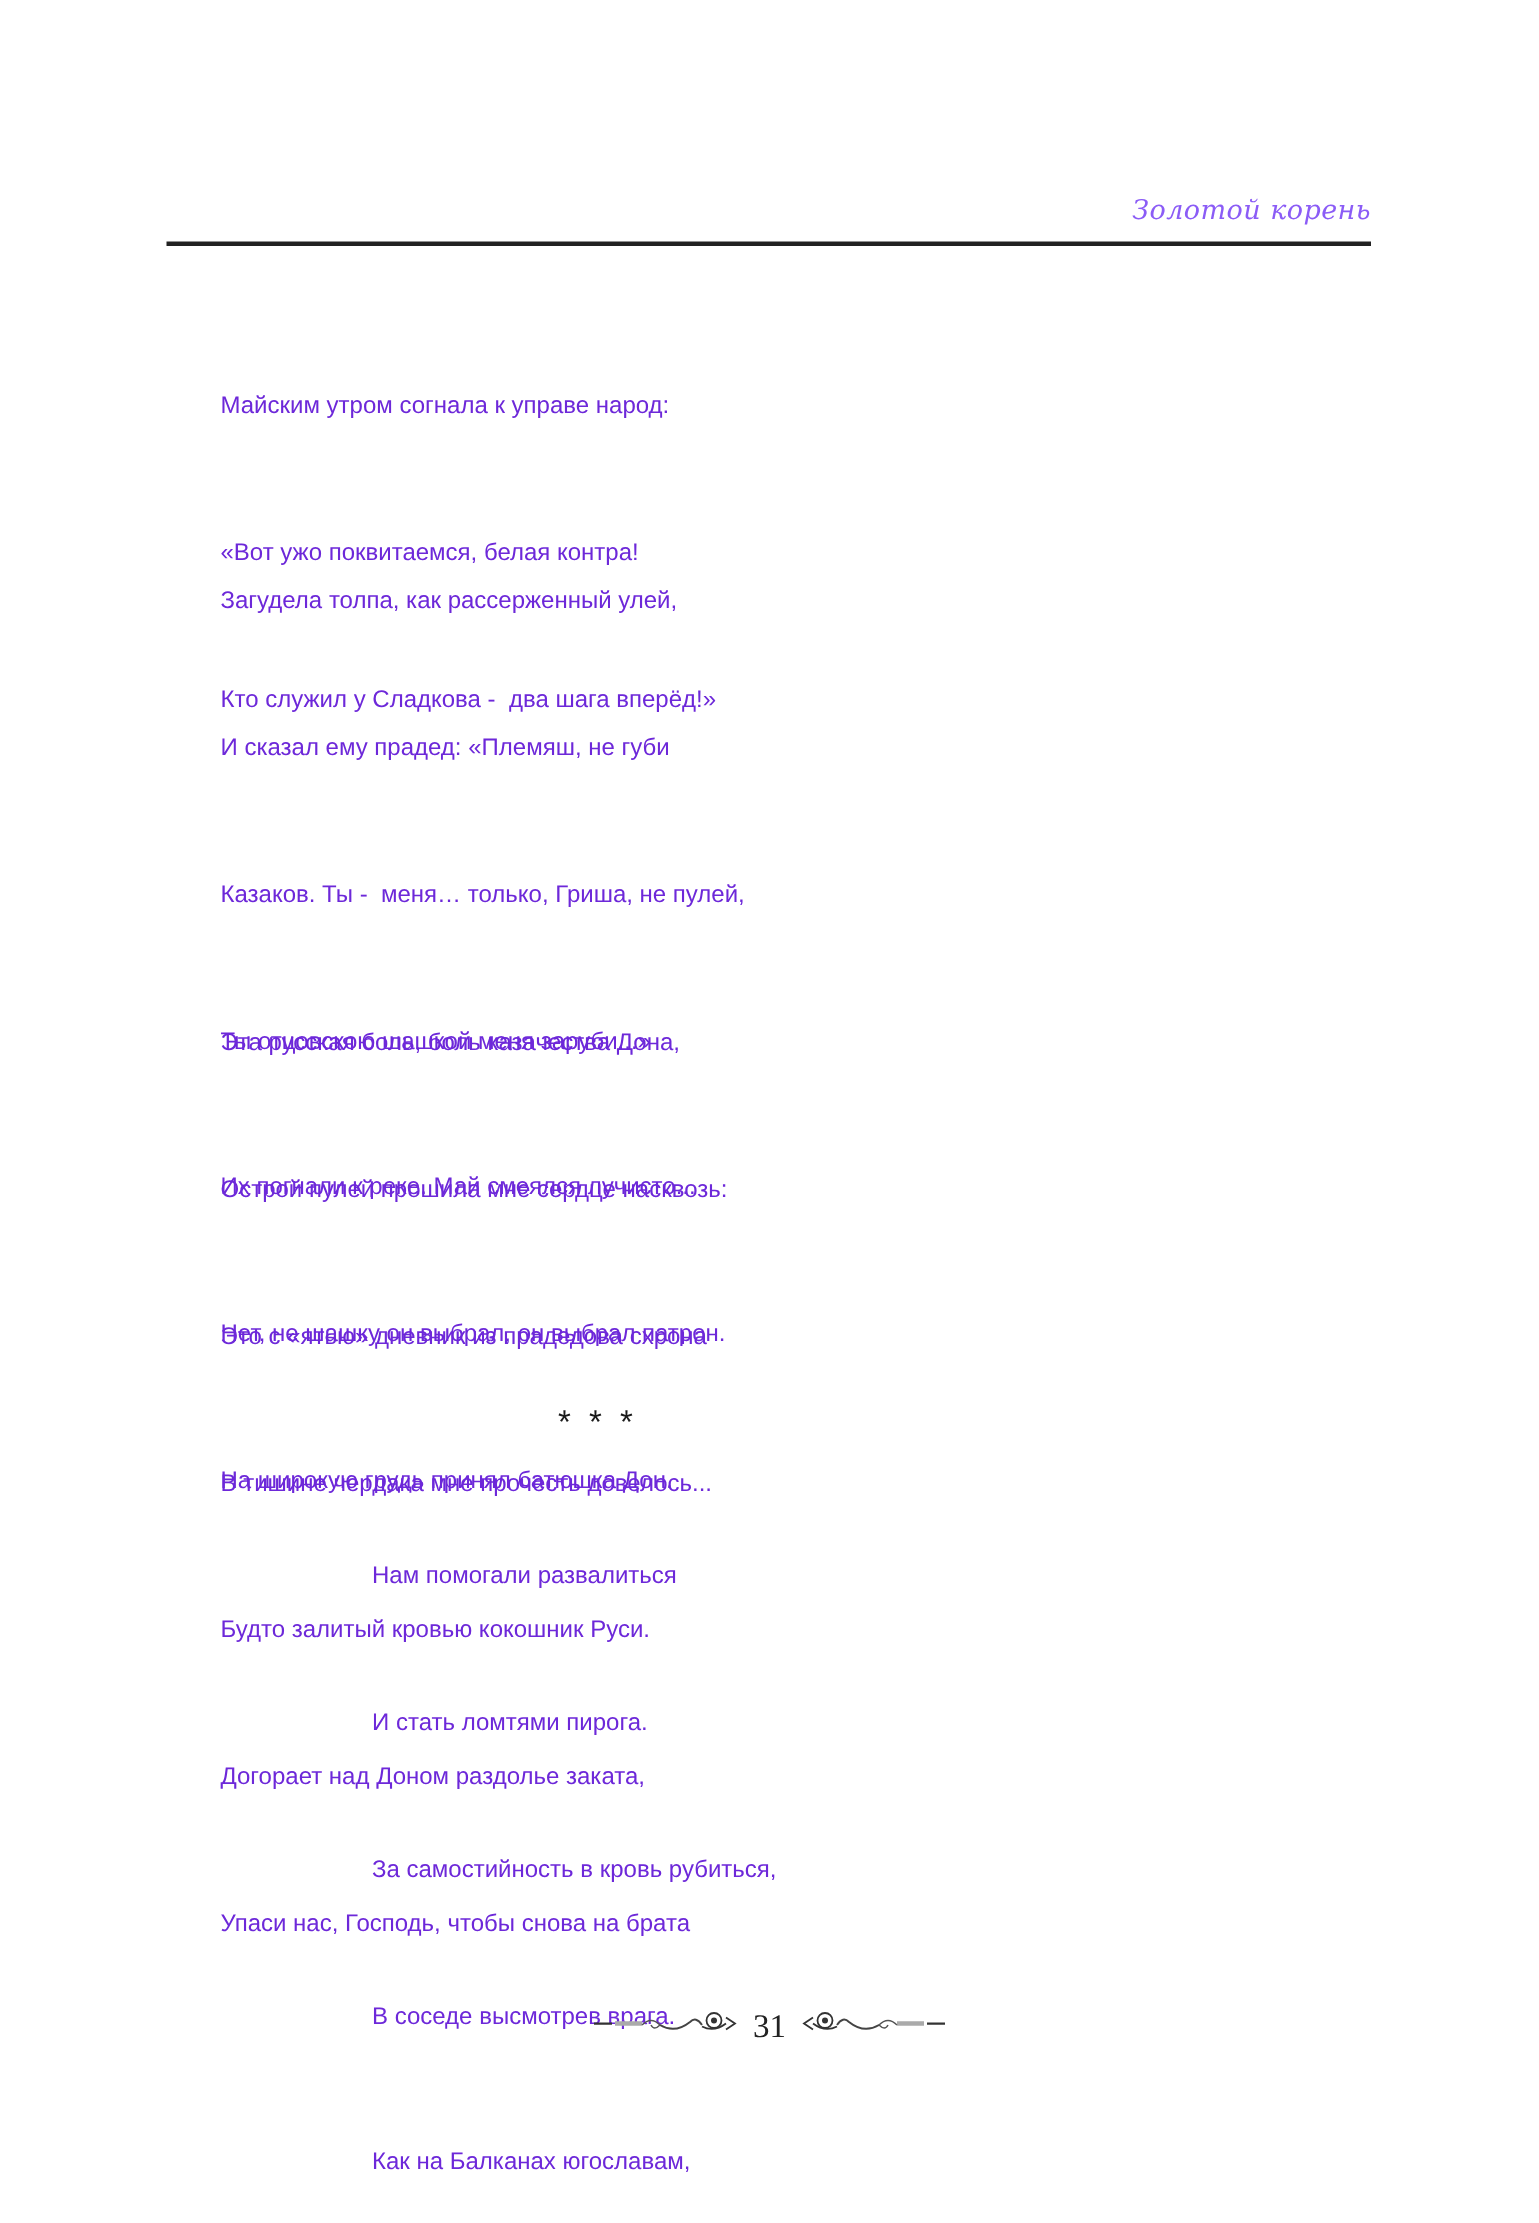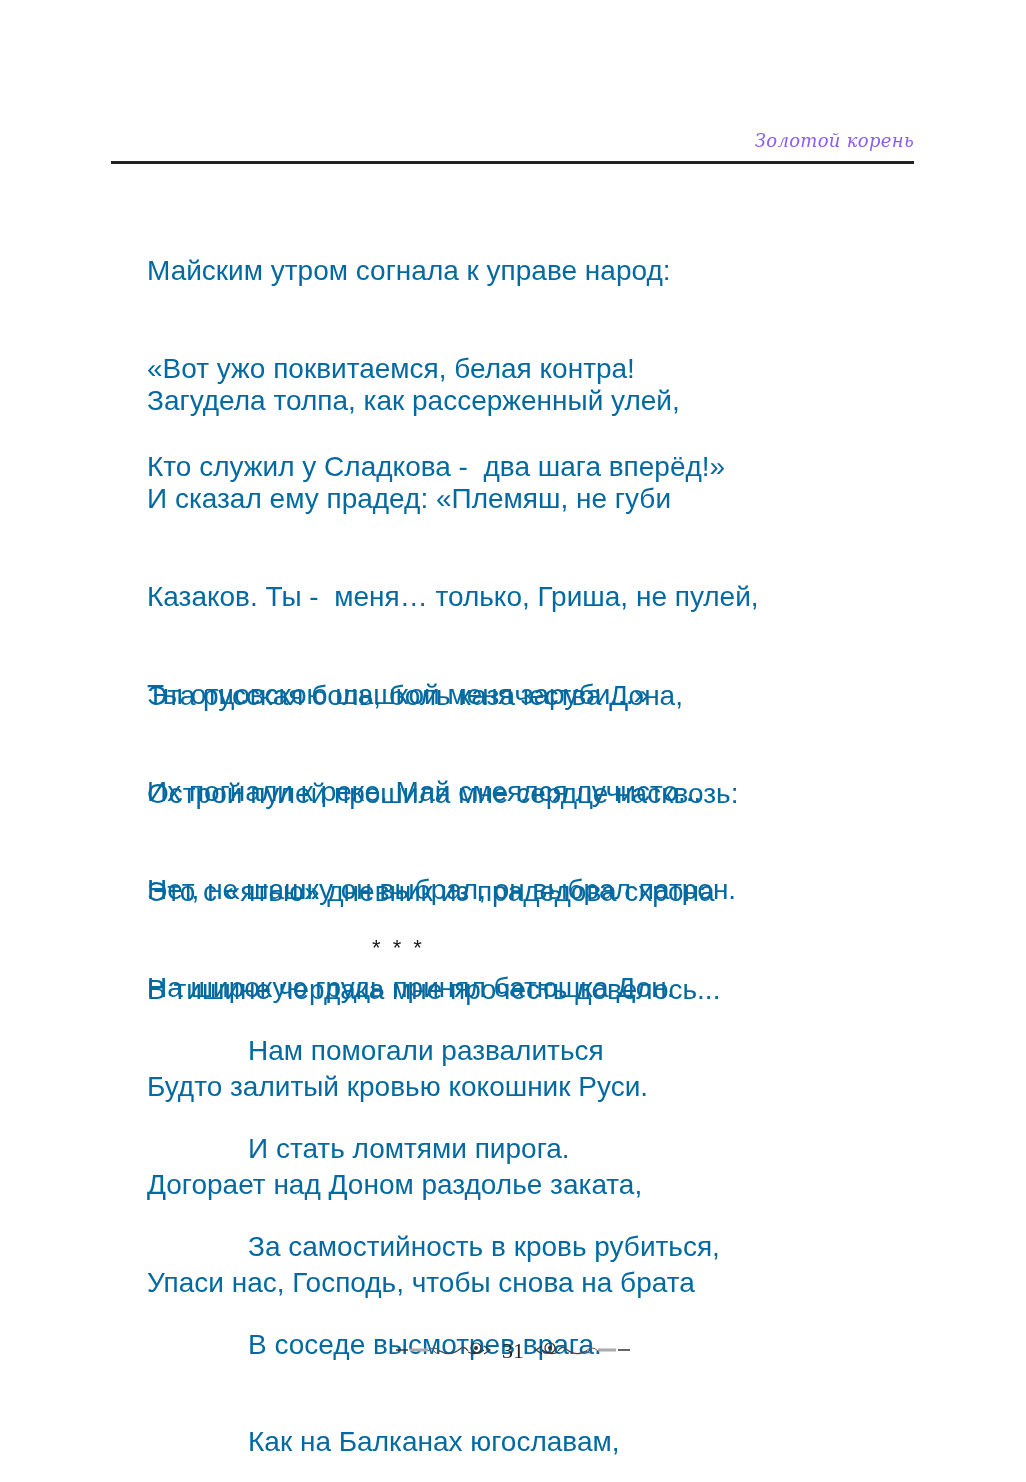--- a/index.html
+++ b/index.html
@@ -8,21 +8,21 @@
     position: absolute; right: 112px; top: 130px;
     font-family: "DejaVu Serif", "Liberation Serif", serif;
     font-style: italic; font-size: 18px; letter-spacing: 0.3px; color: #8b5cf6;
   }
   .head-rule {
     position: absolute; left: 111px; top: 161px; width: 803px; height: 3px; background: #222;
   }
   .stanza {
     position: absolute;
     font-family: "Liberation Sans", "DejaVu Sans", sans-serif;
-    font-size: 28px; line-height: 32.6px; color: #0369a1;
+    font-size: 16px; line-height: 32.6px; color: #6d28d9;
     white-space: pre;
   }
   .stanza .line { display: block; }
   #st1 { left: 147px; top: 190px; }
   #st2 { left: 147px; top: 320px; }
   #st3 { left: 147px; top: 615px; }
   .asterisks {
     position: absolute; left: 372px; top: 935px;
     font-family: "Liberation Sans", "DejaVu Sans", sans-serif;
     font-size: 22px; letter-spacing: 3px; color: #1a1a1a;

